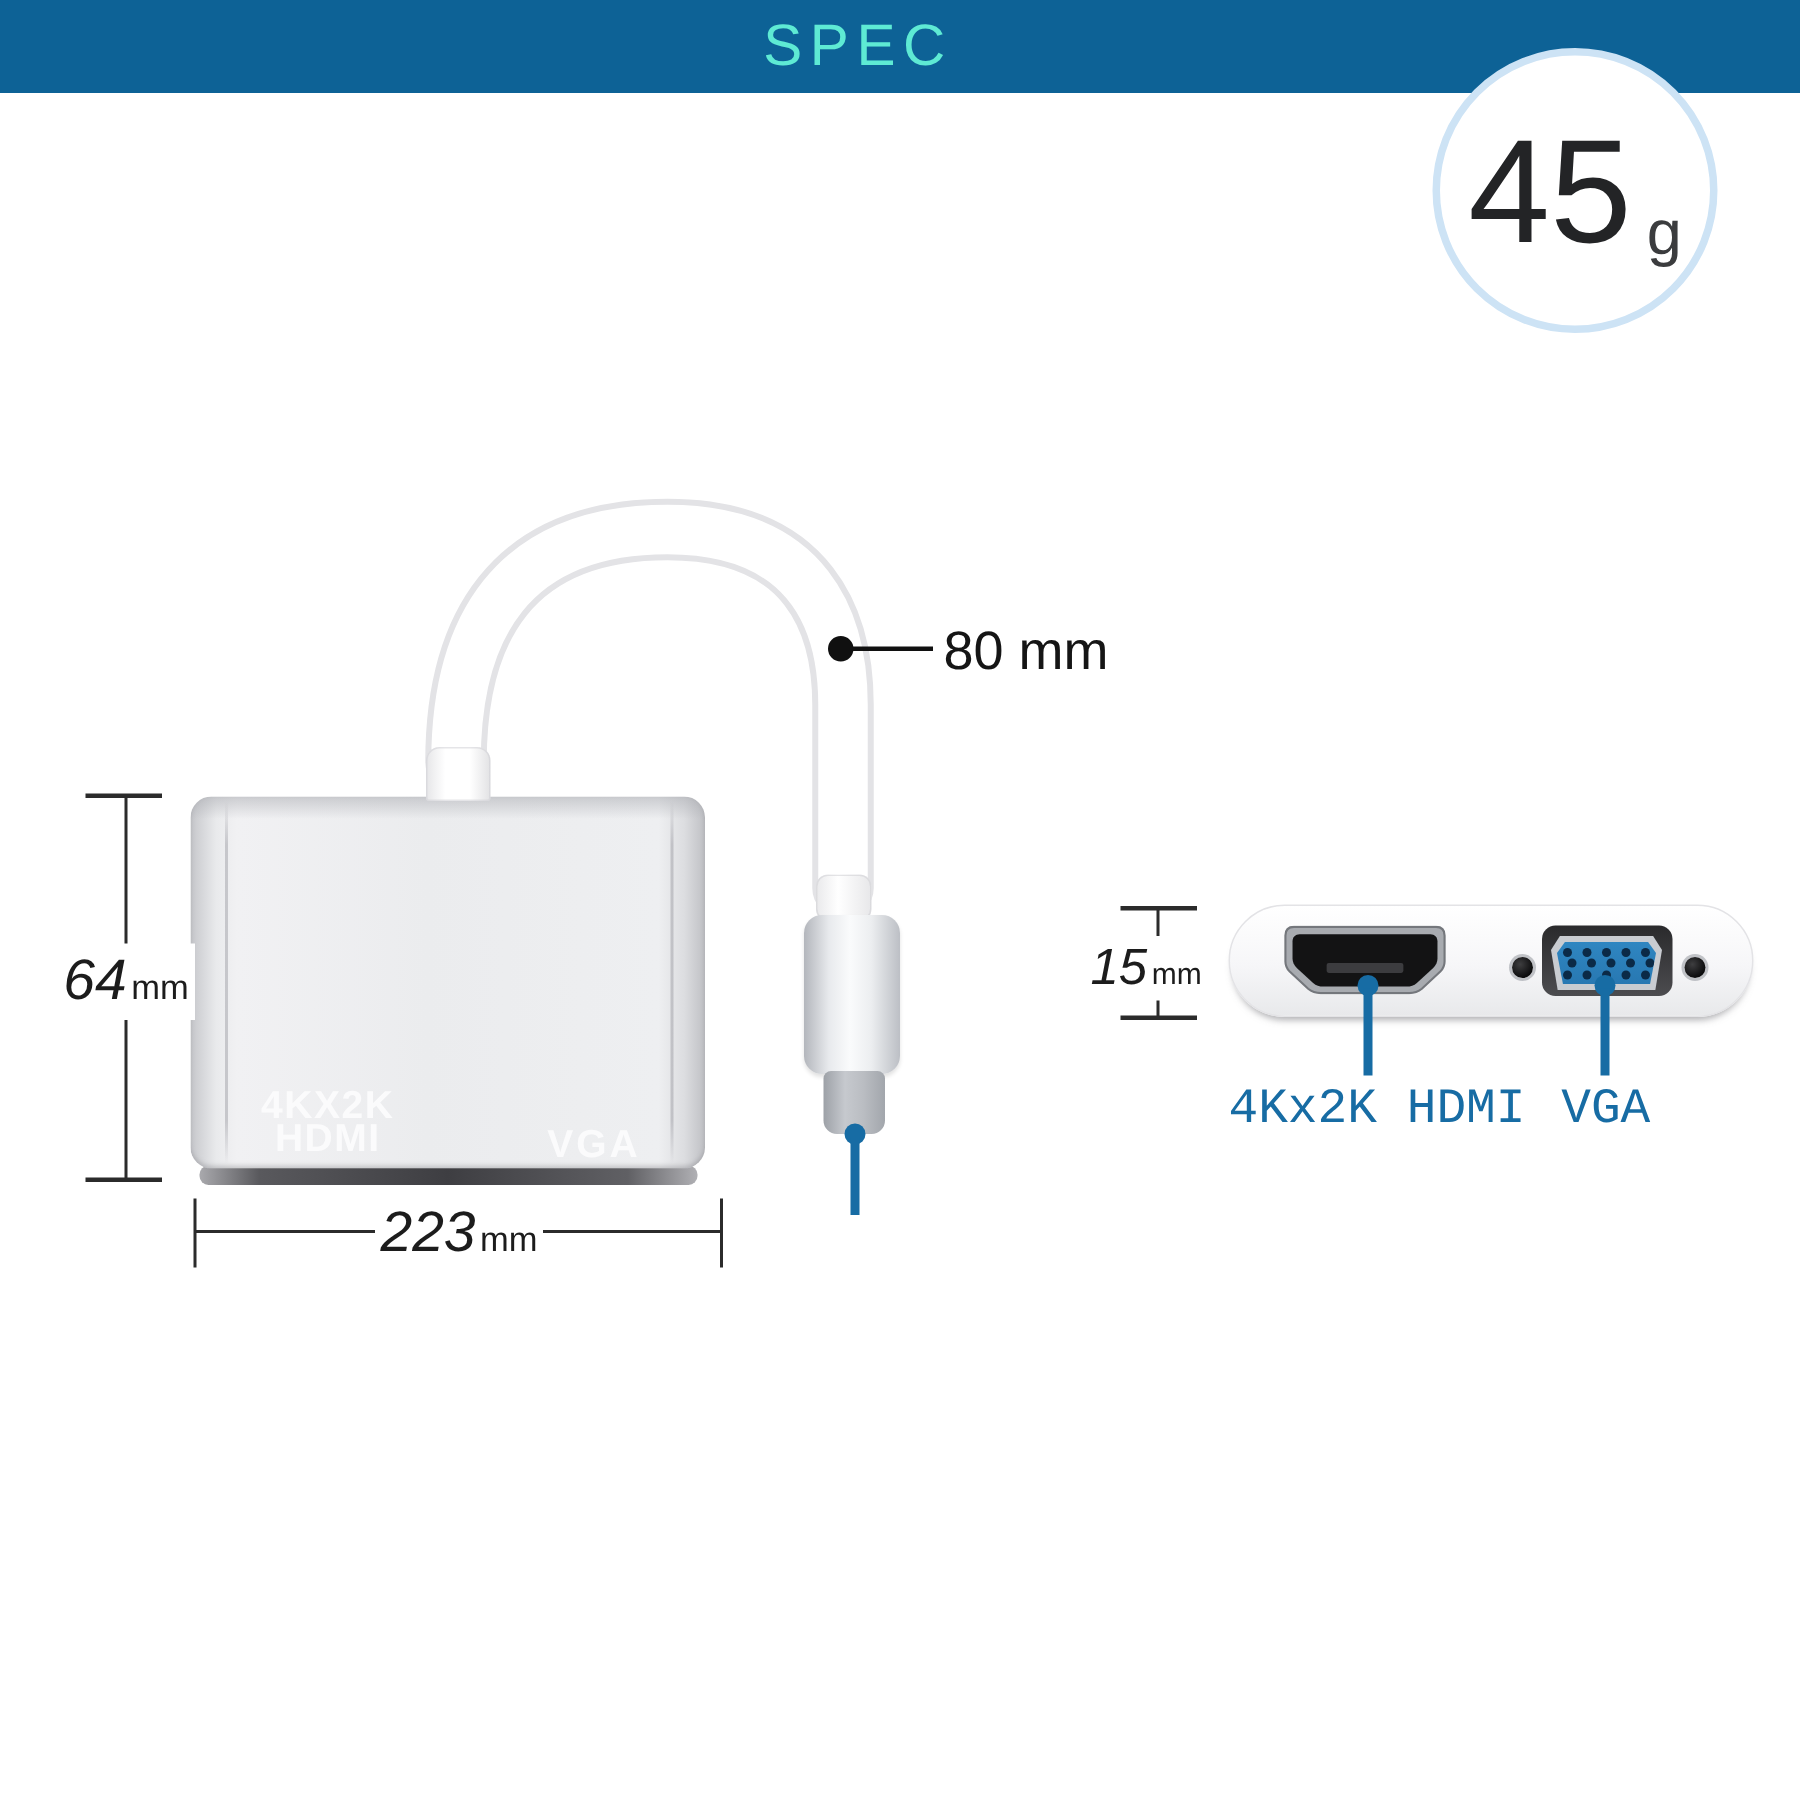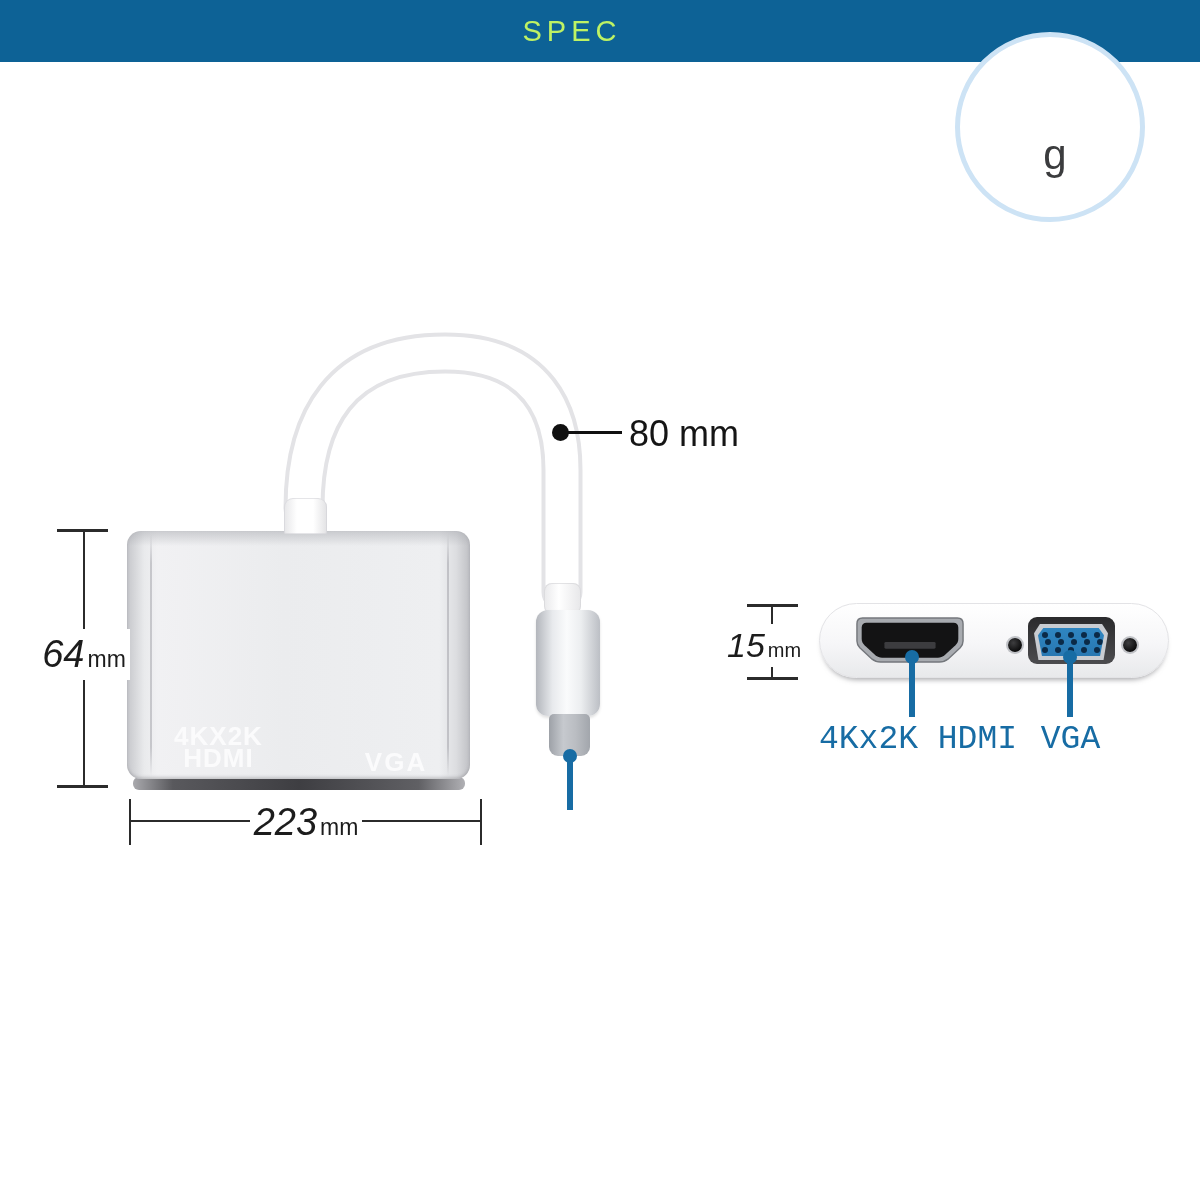--- a/index.html
+++ b/index.html
@@ -2,21 +2,21 @@
 <html style="--header-blue: #0d6296; --accent-blue: #176ca4; --vga-blue: #2f86c1; --badge-ring: #cde3f5;"><head>
 <meta charset="utf-8">
 <style>
   html,body{margin:0;padding:0;background:#fff;}
   .stage{position:relative;width:1200px;height:1200px;background:#ffffff;overflow:hidden;
          font-family:"Liberation Sans",sans-serif;}
 
   
   .header{position:absolute;left:0;top:0;width:1200px;height:62px;background:var(--header-blue,#0d6296);}
   .header-title{position:absolute;top:50%;left:50%;transform:translate(calc(-50% - 28px),-50%);
-         color:#bef264;font-size:29px;font-weight:400;letter-spacing:5px;}
+         color:#5eead4;font-size:39px;font-weight:400;letter-spacing:5px;}
 
   
   .badge{position:absolute;left:955px;top:32px;width:190px;height:190px;border-radius:50%;
          background:#fff;border:5px solid var(--badge-ring,#cde3f5);box-sizing:border-box;
          display:flex;align-items:center;justify-content:center;z-index:6;}
   .badge-value{font-size:98px;color:#232426;line-height:1;}
   .badge-unit{font-size:42px;color:#3b3c3e;margin-left:10px;position:relative;top:28px;line-height:1;}
 
   
   .cable-svg{position:absolute;left:0;top:0;width:1200px;height:1200px;pointer-events:none;}
@@ -125,20 +125,21 @@
 </head>
 <body>
 
 <div class="stage">
 
   <div class="header">
     <span class="header-title">SPEC</span>
   </div>
 
   <div class="badge">
+    <span class="badge-value">45</span>
     <span class="badge-unit">g</span>
   </div>
 
   <svg class="cable-svg" viewBox="0 0 1200 1200">
     <path class="cable-outer" d="M304 508 C304 420 340 353 445 353 C540 353 562 415 562 470 L562 592"></path>
     <path class="cable-inner" d="M304 508 C304 420 340 353 445 353 C540 353 562 415 562 470 L562 592"></path>
   </svg>
 
   <div class="body-bottom-strip"></div>
   <div class="adapter-body">

